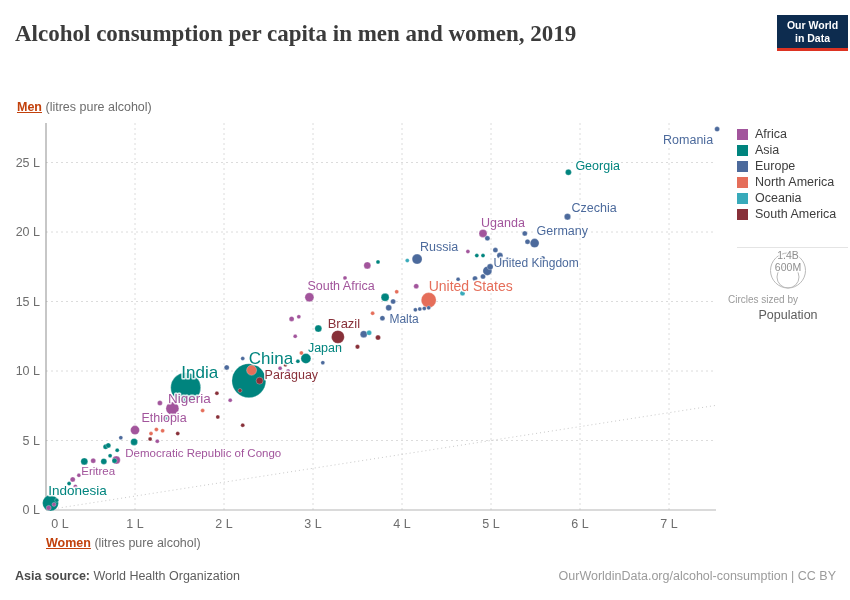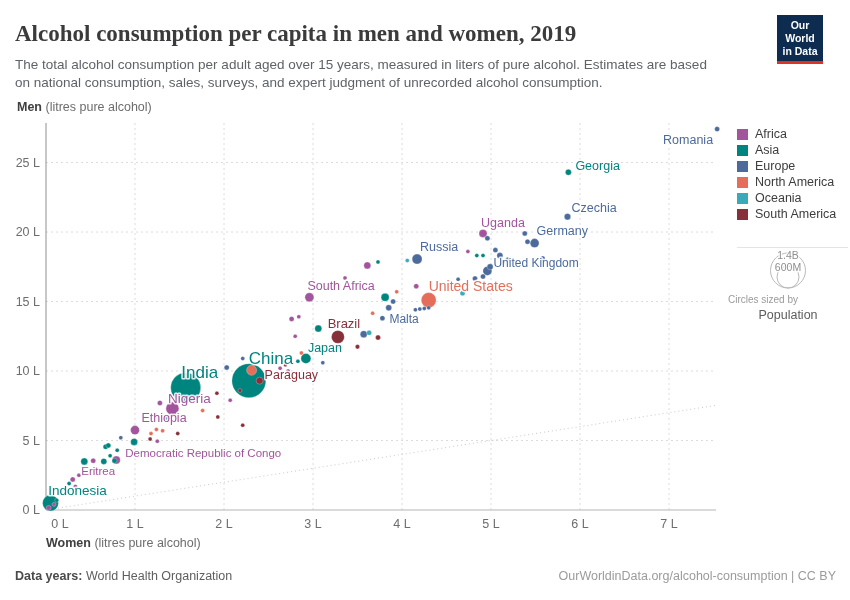--- a/index.html
+++ b/index.html
@@ -1,24 +1,24 @@
 <!DOCTYPE html>
 <html><head>
 <meta charset="utf-8">
 <style>
   html,body{margin:0;padding:0;background:#fff;}
   .page{position:relative;width:850px;height:600px;background:#ffffff;overflow:hidden;
         font-family:"Liberation Sans","DejaVu Sans",sans-serif;}
   .title{position:absolute;left:15px;top:21px;font-family:"Liberation Serif","DejaVu Serif",serif;
          font-size:23px;font-weight:700;color:#3b3b3b;white-space:nowrap;}
   .subtitle{position:absolute;left:15px;top:56px;width:702px;font-size:13.5px;line-height:1.36;color:#5f6368;}
-  .logo{position:absolute;left:777px;top:15px;width:46px;background:#0d2c4f;border-bottom:3px solid #dd3322;
+  .logo{position:absolute;left:777px;top:15px;width:71px;background:#0d2c4f;border-bottom:3px solid #dd3322;
         color:#fff;font-size:10.5px;font-weight:700;text-align:center;padding:4px 0 3px 0;line-height:1.25;cursor:pointer;}
   .axis-title{position:absolute;font-size:12.5px;color:#6d6d6d;}
-  .axis-title b{color:#404040;}
+  .axis-title b{color:#c2410c;text-decoration:underline;}
   #men-axis-title{left:17px;top:100px;}
   #women-axis-title{left:46px;top:536px;width:670px;text-align:left;}
   svg text{font-family:"Liberation Sans","DejaVu Sans",sans-serif;}
   .tick{fill:#6d6d6d;font-size:12.5px;}
   .clabel{paint-order:stroke;stroke:#ffffff;stroke-width:3px;stroke-opacity:.85;stroke-linejoin:round;}
   .legend{position:absolute;left:737px;top:129px;text-align:center;}
   .legend-row{display:flex;align-items:center;margin-bottom:5px;cursor:pointer;}
   .legend-swatch{width:11px;height:11px;margin-right:7px;flex:0 0 auto;}
   .legend-label{font-size:12.5px;color:#3d3d3d;line-height:11px;}
   .size-divider{position:absolute;left:737px;top:247px;width:111px;border-top:1px solid #e4e4e4;}
@@ -36,21 +36,20 @@
 
 <div class="page">
 
   <div class="title">Alcohol consumption per capita in men and women, 2019</div>
 
   <div class="logo">
     <div>Our World</div>
     <div>in Data</div>
   </div>
 
-  <div class="subtitle">The total alcohol consumption per adult aged over 15 years, measured in liters of pure alcohol. Estimates are based on national consumption, sales, surveys, and expert judgment of unrecorded alcohol consumption.</div>
 
   <div class="axis-title" id="men-axis-title"><b>Men</b><span> (litres pure alcohol)</span></div>
 
   <svg id="chart-svg" width="735" height="460">
       <text x="60" y="433" text-anchor="middle" class="tick">0 L</text>
       <line x1="135" x2="135" y1="28" y2="415" stroke="#dcdcdc" stroke-width="1" stroke-dasharray="2 3"></line>
       <text x="135" y="433" text-anchor="middle" class="tick">1 L</text>
       <line x1="224" x2="224" y1="28" y2="415" stroke="#dcdcdc" stroke-width="1" stroke-dasharray="2 3"></line>
       <text x="224" y="433" text-anchor="middle" class="tick">2 L</text>
       <line x1="313" x2="313" y1="28" y2="415" stroke="#dcdcdc" stroke-width="1" stroke-dasharray="2 3"></line>
@@ -230,16 +229,16 @@
   <div class="size-divider"></div>
   <svg class="size-legend-svg" width="110" height="48">
       <circle cx="53" cy="21.5" r="17.5" fill="none" stroke="#b9b9b9" stroke-width="1"></circle>
       <circle cx="53" cy="28" r="11" fill="none" stroke="#b9b9b9" stroke-width="1"></circle>
       <text x="53" y="10" class="size-label">1.4B</text>
       <text x="53" y="22" class="size-label">600M</text>
     </svg>
   <div class="size-caption-1">Circles sized by</div>
   <div class="size-caption-2">Population</div>
 
-  <div class="footer-left"><b>Data years:</b><span> World Health Organization</span></div>
+  <div class="footer-left"><b>Asia source:</b><span> World Health Organization</span></div>
   <div class="footer-right">OurWorldinData.org/alcohol-consumption | CC BY</div>
 
 </div>
 
 </body></html>

